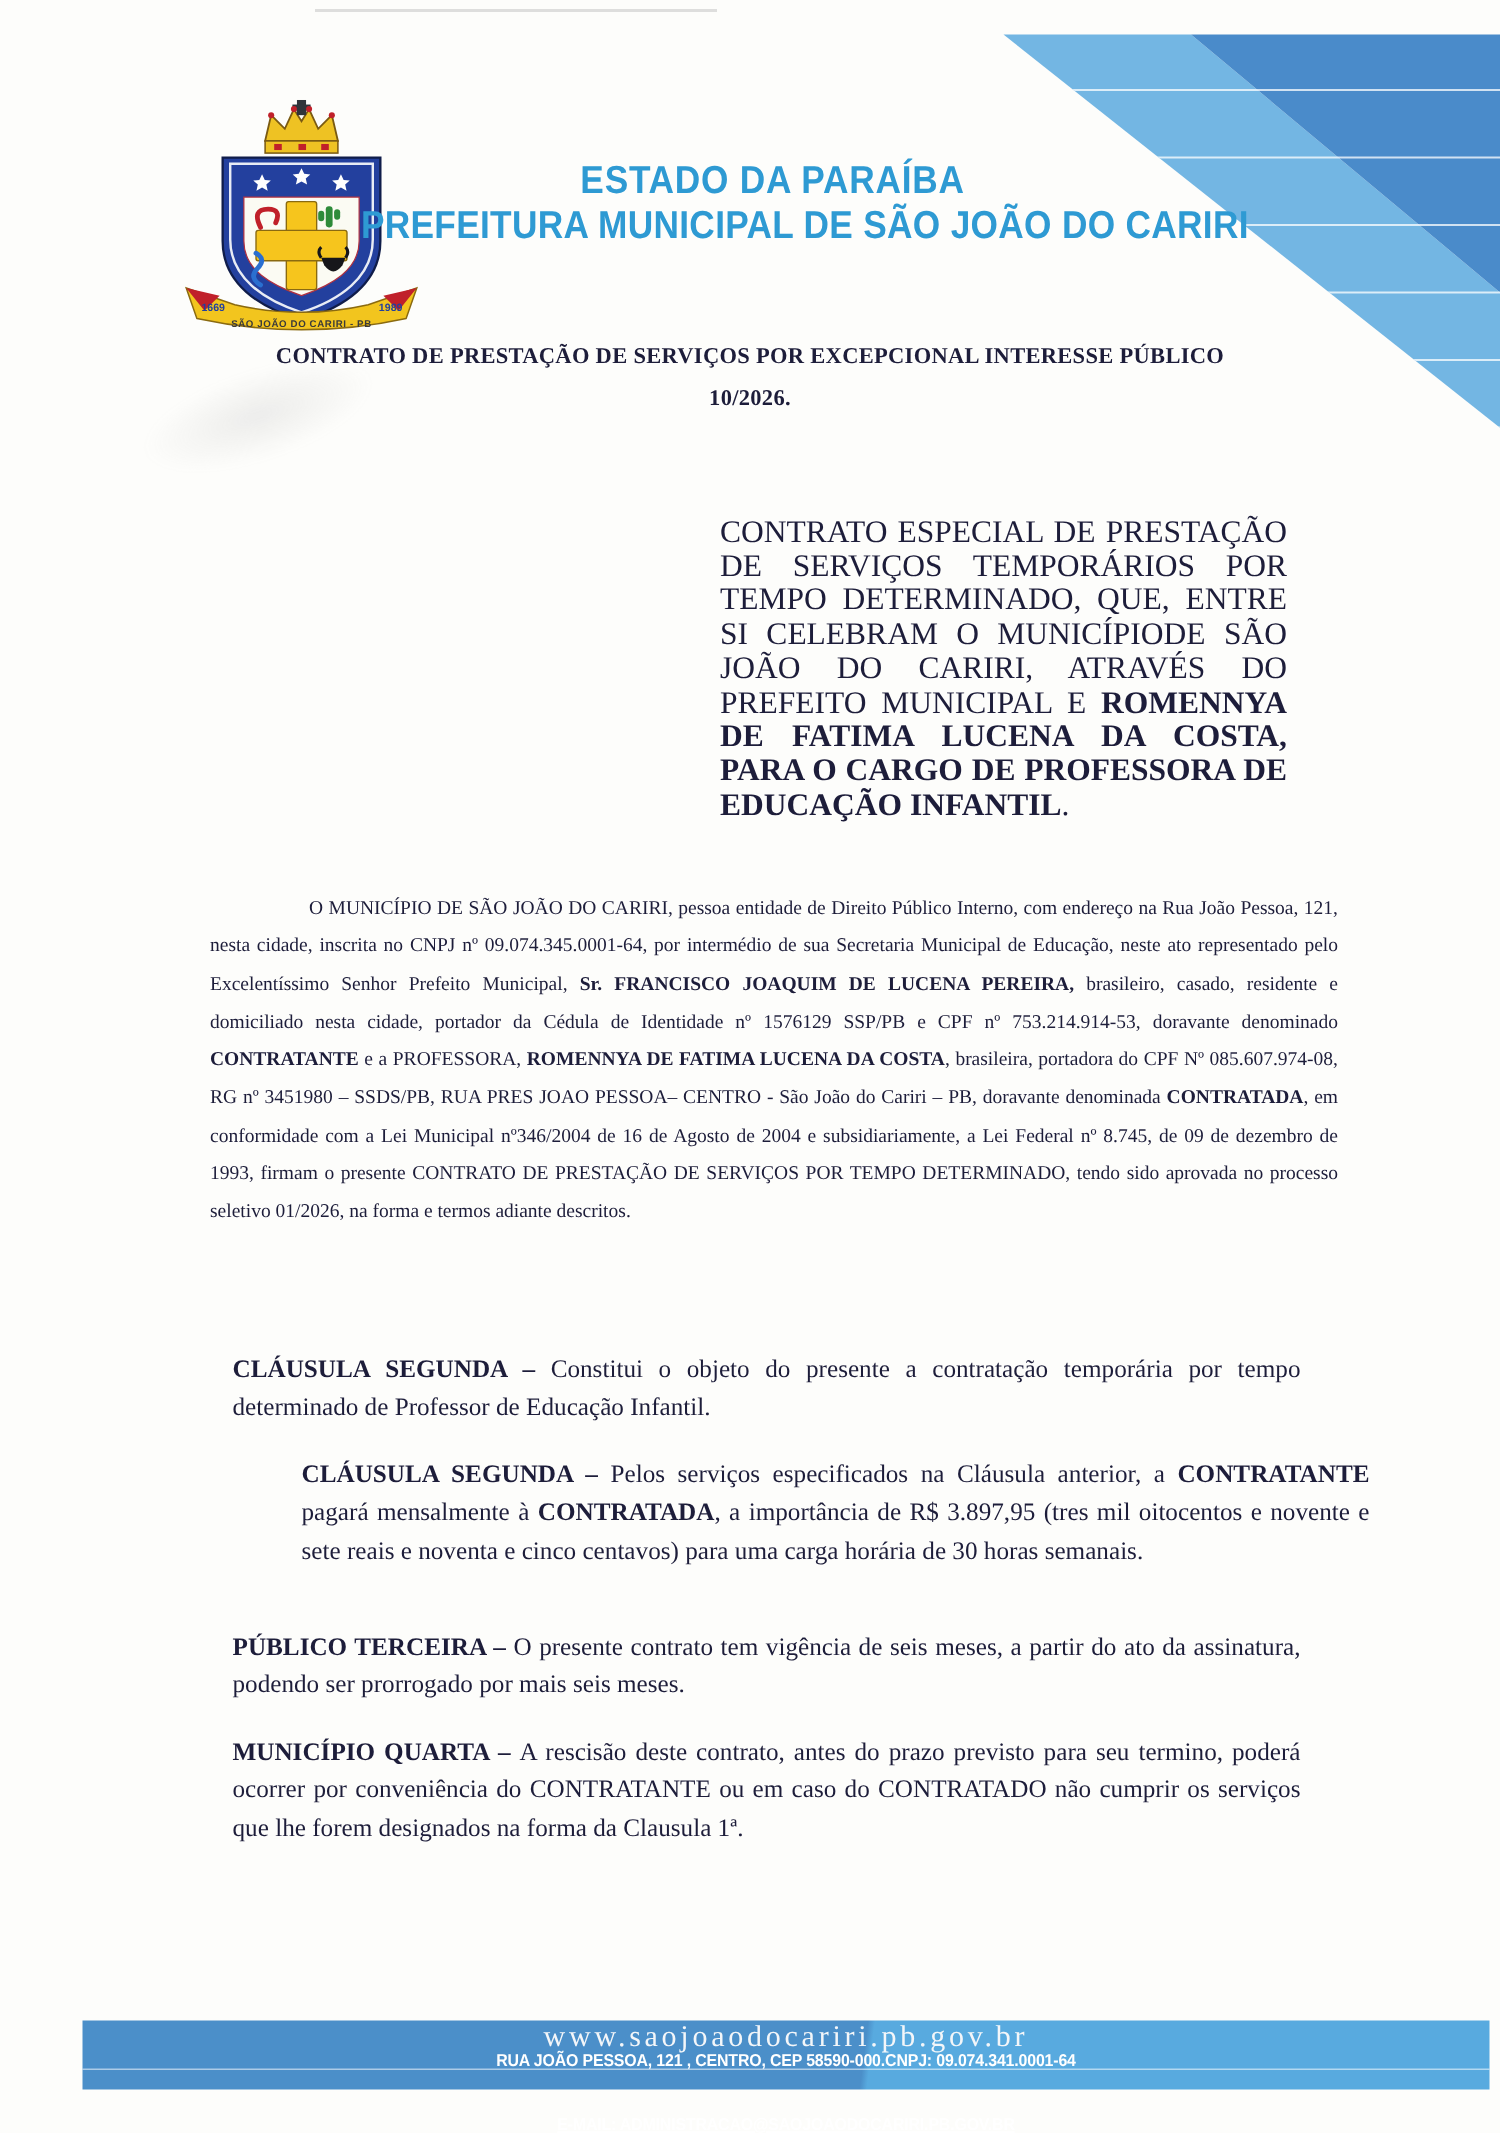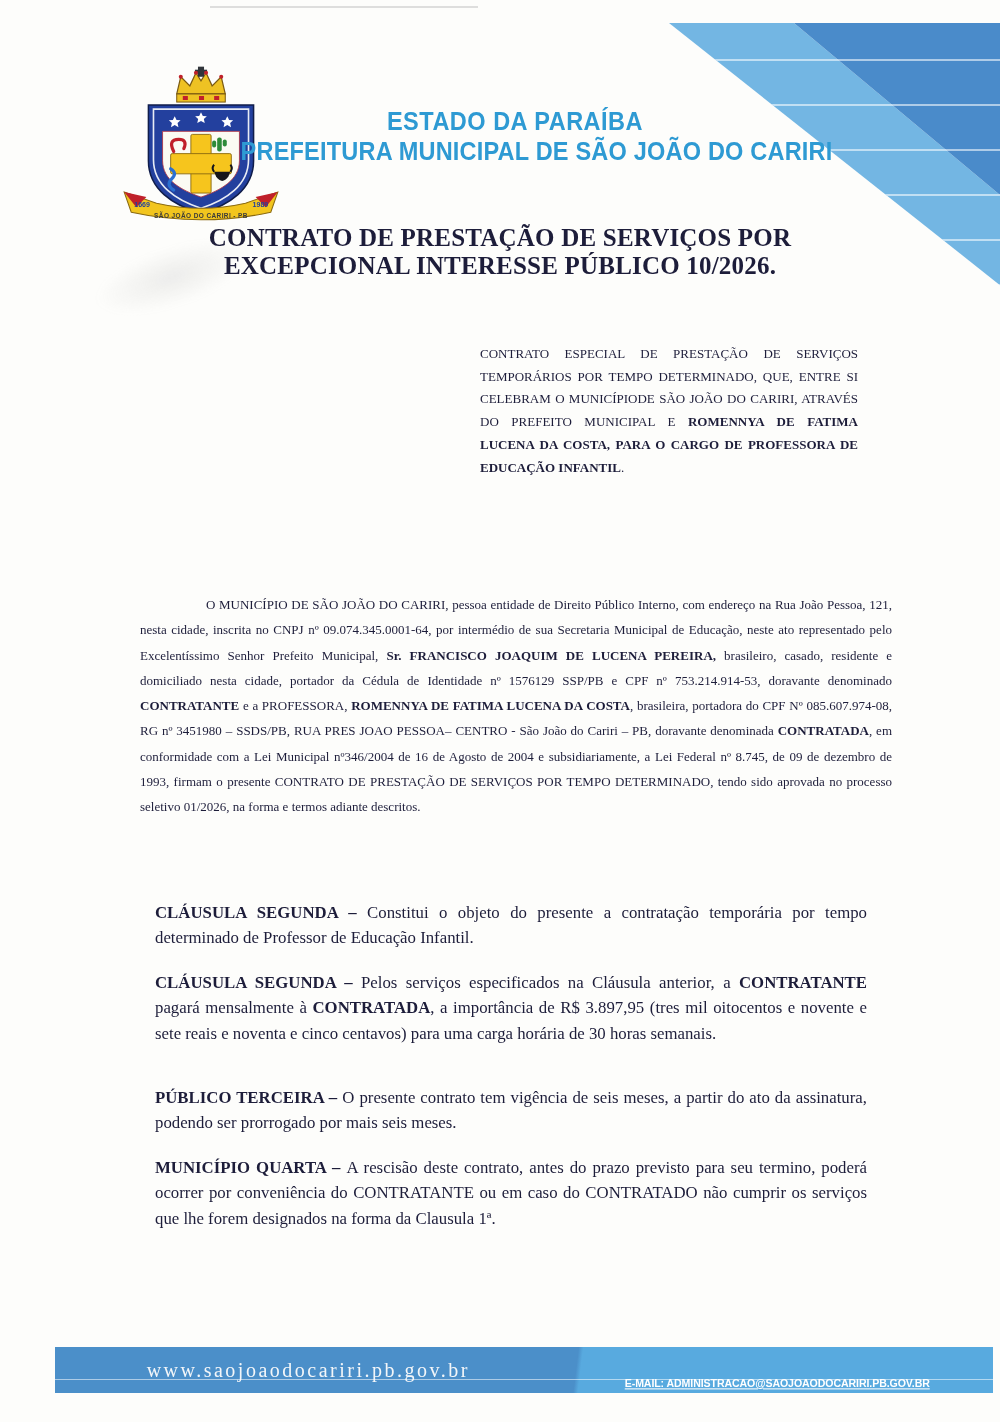--- a/index.html
+++ b/index.html
@@ -21,44 +21,44 @@
     position:absolute;left:235px;top:108px;width:560px;text-align:center;
     font-family:"Liberation Sans",sans-serif;font-weight:700;
     color:var(--header_blue,#2f9ad2);line-height:1.16;
     transform:scale(.98,1.08);
   }
   .org-line1{font-size:24px;letter-spacing:.5px;}
   .org-line2{font-size:24px;letter-spacing:.2px;white-space:nowrap;}
   
   .doc-title{
     position:absolute;left:170px;top:224px;width:660px;margin:0;
-    text-align:center;font-size:25px;font-weight:700;line-height:28px;
+    text-align:center;font-size:15px;font-weight:700;line-height:28px;
     letter-spacing:.2px;color:var(--ink,#1c1c38);
   }
   
   .preamble{
     position:absolute;left:480px;top:343px;width:378px;
-    font-size:13px;line-height:22.7px;text-align:justify;
+    font-size:21px;line-height:22.7px;text-align:justify;
   }
   
   .opening{
     position:absolute;left:140px;top:592px;width:752px;margin:0;
     font-size:13px;line-height:25.3px;text-align:justify;text-indent:66px;
   }
   .clause{position:absolute;left:155px;width:712px;margin:0;
     font-size:16.8px;line-height:25.3px;text-align:justify;}
   .clause-1{top:900px;}
-  .clause-2{top:970px;}
+  .clause-2{top:970px;margin-left:46px;}
   .clause-3{top:1085px;}
   .clause-4{top:1155px;}
   
   .footer-bar{
     position:absolute;left:55px;top:1347px;width:938px;height:46px;
     background:linear-gradient(97deg,var(--footer_left,#4b8fc9) 0 55.5%,var(--footer_right,#58aadf) 56% 100%);
-    display:flex;align-items:center;
+    display:flex;align-items:center;flex-direction:column;
   }
   .footer-bar .thin-line{position:absolute;left:0;top:32px;width:100%;height:1px;background:rgba(255,255,255,.55);}
   .footer-web{
     width:54%;text-align:center;color:#f3f6f9;
     font-family:"Liberation Serif",serif;font-size:20px;letter-spacing:2.5px;
   }
   .footer-addr{
     width:46%;text-align:center;color:#ffffff;
     font-family:"Liberation Sans",sans-serif;font-weight:700;
     font-size:10.6px;line-height:13.5px;letter-spacing:-.1px;
@@ -154,17 +154,18 @@
 
   <p class="clause clause-1"><span class="b">CLÁUSULA SEGUNDA – </span><span>Constitui o objeto do presente a contratação temporária por tempo determinado de Professor de Educação Infantil.</span></p>
   <p class="clause clause-2"><span class="b">CLÁUSULA SEGUNDA – </span><span>Pelos serviços especificados na Cláusula anterior, a </span><span class="b">CONTRATANTE</span><span> pagará mensalmente à </span><span class="b">CONTRATADA</span><span>, a importância de R$ 3.897,95 (tres mil oitocentos e novente e sete reais e noventa e cinco centavos)  para uma carga horária de 30 horas semanais.</span></p>
   <p class="clause clause-3"><span class="b">PÚBLICO TERCEIRA – </span><span>O presente contrato tem vigência  de seis meses, a partir do ato da assinatura,   podendo ser prorrogado  por mais seis meses.</span></p>
   <p class="clause clause-4"><span class="b">MUNICÍPIO QUARTA – </span><span>A rescisão deste contrato, antes do prazo previsto para seu termino, poderá ocorrer por conveniência do CONTRATANTE ou em caso do CONTRATADO não cumprir os serviços que lhe forem designados na forma da Clausula 1ª.</span></p>
 
   <div class="footer-bar">
     <div class="thin-line"></div>
     <div class="footer-web">www.saojoaodocariri.pb.gov.br</div>
     <div class="footer-addr">
+      <div>RUA JOÃO PESSOA, 121 , CENTRO, CEP 58590-000.CNPJ: 09.074.341.0001-64</div>
       <div class="email">E-MAIL: ADMINISTRACAO@SAOJOAODOCARIRI.PB.GOV.BR</div>
     </div>
   </div>
 
 </div>
 
 </body></html>

